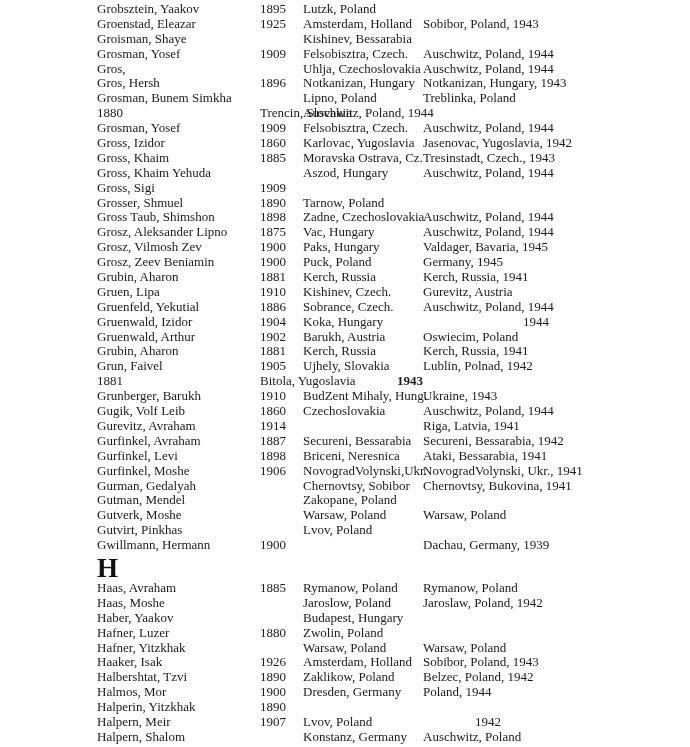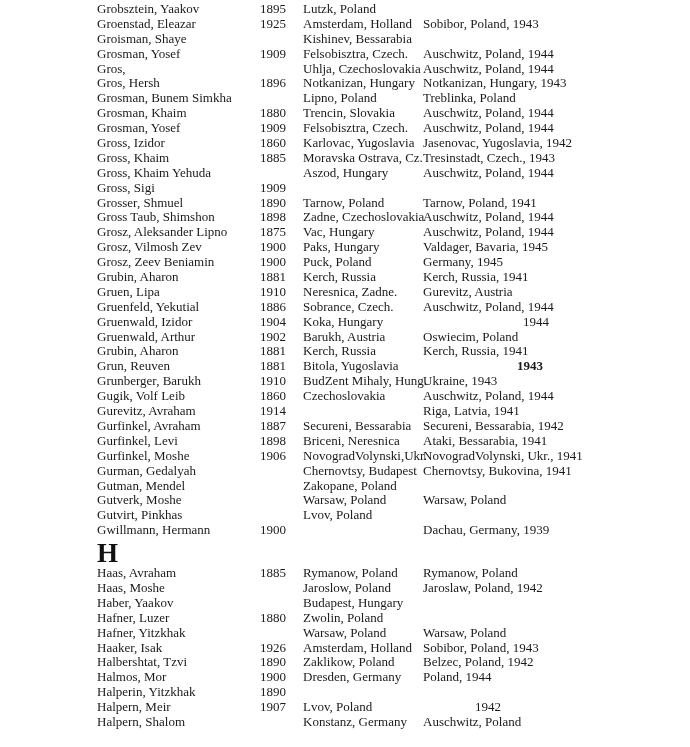--- a/index.html
+++ b/index.html
@@ -95,21 +95,20 @@
   </div>
 
   <div class="row">
     <span class="cell">Grosman, Bunem Simkha</span>
     <span class="cell"></span>
     <span class="cell">Lipno, Poland</span>
     <span class="cell">Treblinka, Poland</span>
   </div>
 
   <div class="row">
-    <span class="cell">Grosman, Khaim</span>
     <span class="cell">1880</span>
     <span class="cell">Trencin, Slovakia</span>
     <span class="cell">Auschwitz, Poland, 1944</span>
   </div>
 
   <div class="row">
     <span class="cell">Grosman, Yosef</span>
     <span class="cell">1909</span>
     <span class="cell">Felsobisztra, Czech.</span>
     <span class="cell">Auschwitz, Poland, 1944</span>
@@ -140,21 +139,20 @@
     <span class="cell">Gross, Sigi</span>
     <span class="cell">1909</span>
     <span class="cell"></span>
     <span class="cell"></span>
   </div>
 
   <div class="row">
     <span class="cell">Grosser, Shmuel</span>
     <span class="cell">1890</span>
     <span class="cell">Tarnow, Poland</span>
-    <span class="cell">Tarnow, Poland, 1941</span>
   </div>
 
   <div class="row">
     <span class="cell">Gross Taub, Shimshon</span>
     <span class="cell">1898</span>
     <span class="cell">Zadne, Czechoslovakia</span>
     <span class="cell">Auschwitz, Poland, 1944</span>
   </div>
 
   <div class="row">
@@ -181,21 +179,21 @@
   <div class="row">
     <span class="cell">Grubin, Aharon</span>
     <span class="cell">1881</span>
     <span class="cell">Kerch, Russia</span>
     <span class="cell">Kerch, Russia, 1941</span>
   </div>
 
   <div class="row">
     <span class="cell">Gruen, Lipa</span>
     <span class="cell">1910</span>
-    <span class="cell">Neresnica, Zadne.</span>
+    <span class="cell">Kishinev, Czech.</span>
     <span class="cell">Gurevitz, Austria</span>
   </div>
 
   <div class="row">
     <span class="cell">Gruenfeld, Yekutial</span>
     <span class="cell">1886</span>
     <span class="cell">Sobrance, Czech.</span>
     <span class="cell">Auschwitz, Poland, 1944</span>
   </div>
 
@@ -213,23 +211,28 @@
     <span class="cell">Oswiecim, Poland</span>
   </div>
 
   <div class="row">
     <span class="cell">Grubin, Aharon</span>
     <span class="cell">1881</span>
     <span class="cell">Kerch, Russia</span>
     <span class="cell">Kerch, Russia, 1941</span>
   </div>
 
-
-  <div class="row">
-    <span class="cell">Grun, Reuven</span>
+  <div class="row">
+    <span class="cell">Grun, Faivel</span>
+    <span class="cell">1905</span>
+    <span class="cell">Ujhely, Slovakia</span>
+    <span class="cell">Lublin, Polnad, 1942</span>
+  </div>
+
+  <div class="row">
     <span class="cell">1881</span>
     <span class="cell">Bitola, Yugoslavia</span>
     <span class="cell" style="padding-left: 94px; font-weight: bold;">1943</span>
   </div>
 
   <div class="row">
     <span class="cell">Grunberger, Barukh</span>
     <span class="cell">1910</span>
     <span class="cell">BudZent Mihaly, Hung.</span>
     <span class="cell">Ukraine, 1943</span>
@@ -266,21 +269,21 @@
   <div class="row">
     <span class="cell">Gurfinkel, Moshe</span>
     <span class="cell">1906</span>
     <span class="cell">NovogradVolynski,Ukr.</span>
     <span class="cell">NovogradVolynski, Ukr., 1941</span>
   </div>
 
   <div class="row">
     <span class="cell">Gurman, Gedalyah</span>
     <span class="cell"></span>
-    <span class="cell">Chernovtsy, Budapest</span>
+    <span class="cell">Chernovtsy, Sobibor</span>
     <span class="cell">Chernovtsy, Bukovina, 1941</span>
   </div>
 
   <div class="row">
     <span class="cell">Gutman, Mendel</span>
     <span class="cell"></span>
     <span class="cell">Zakopane, Poland</span>
     <span class="cell"></span>
   </div>
 

